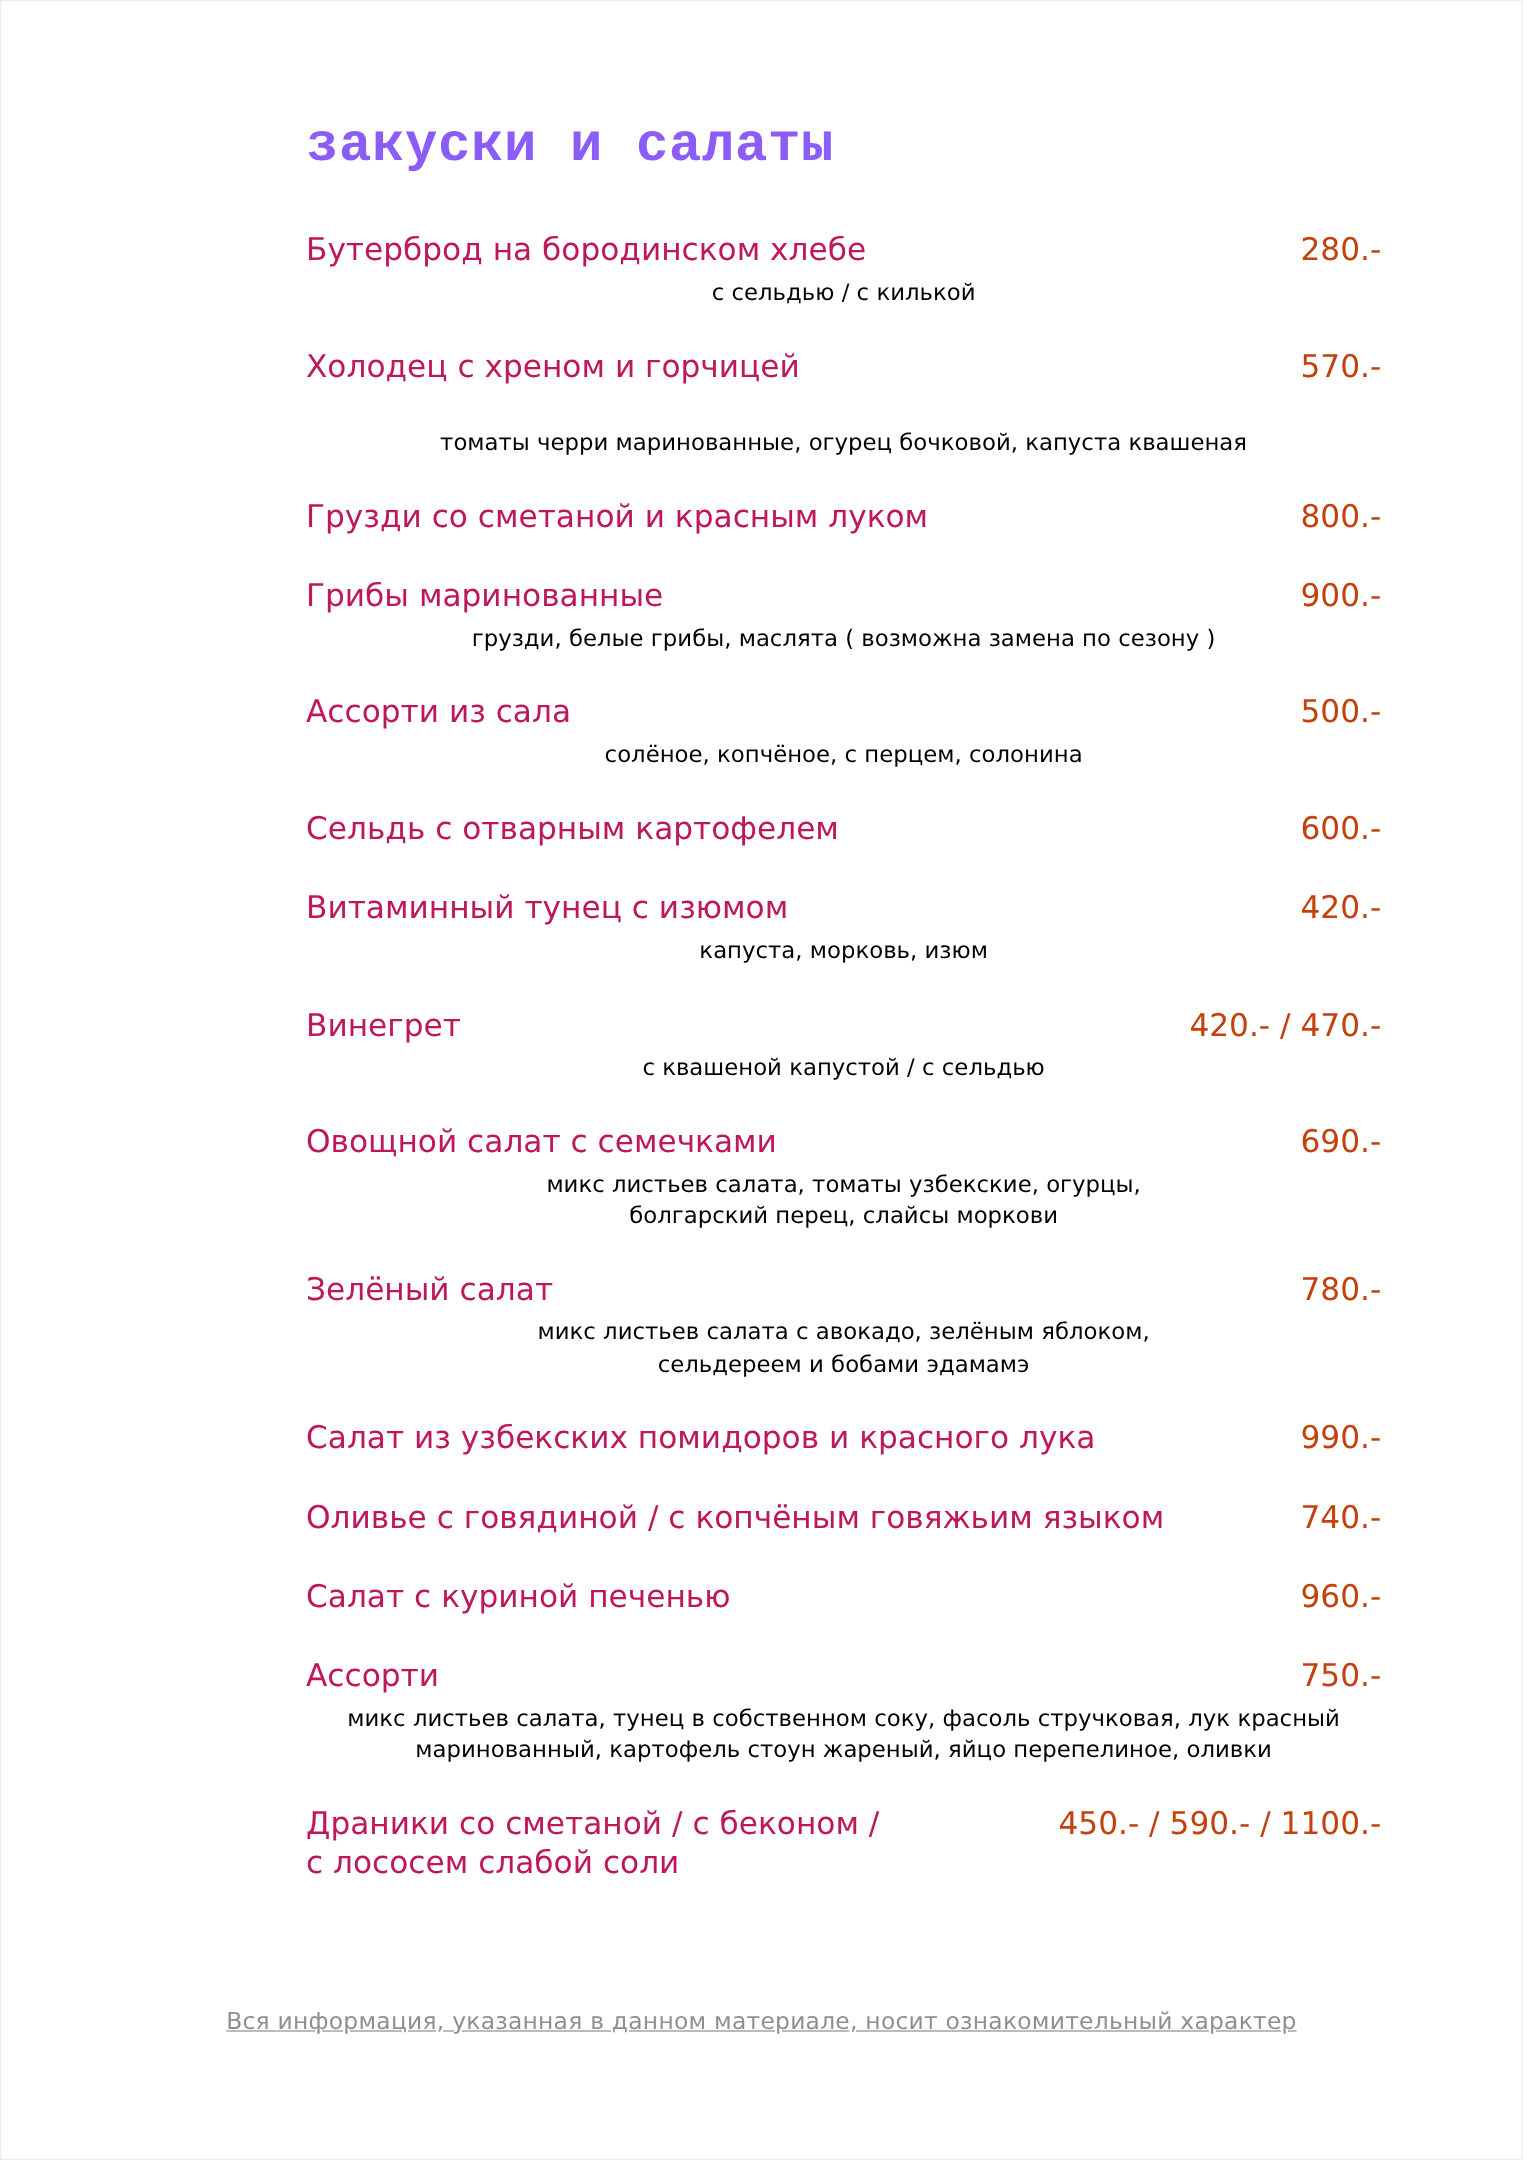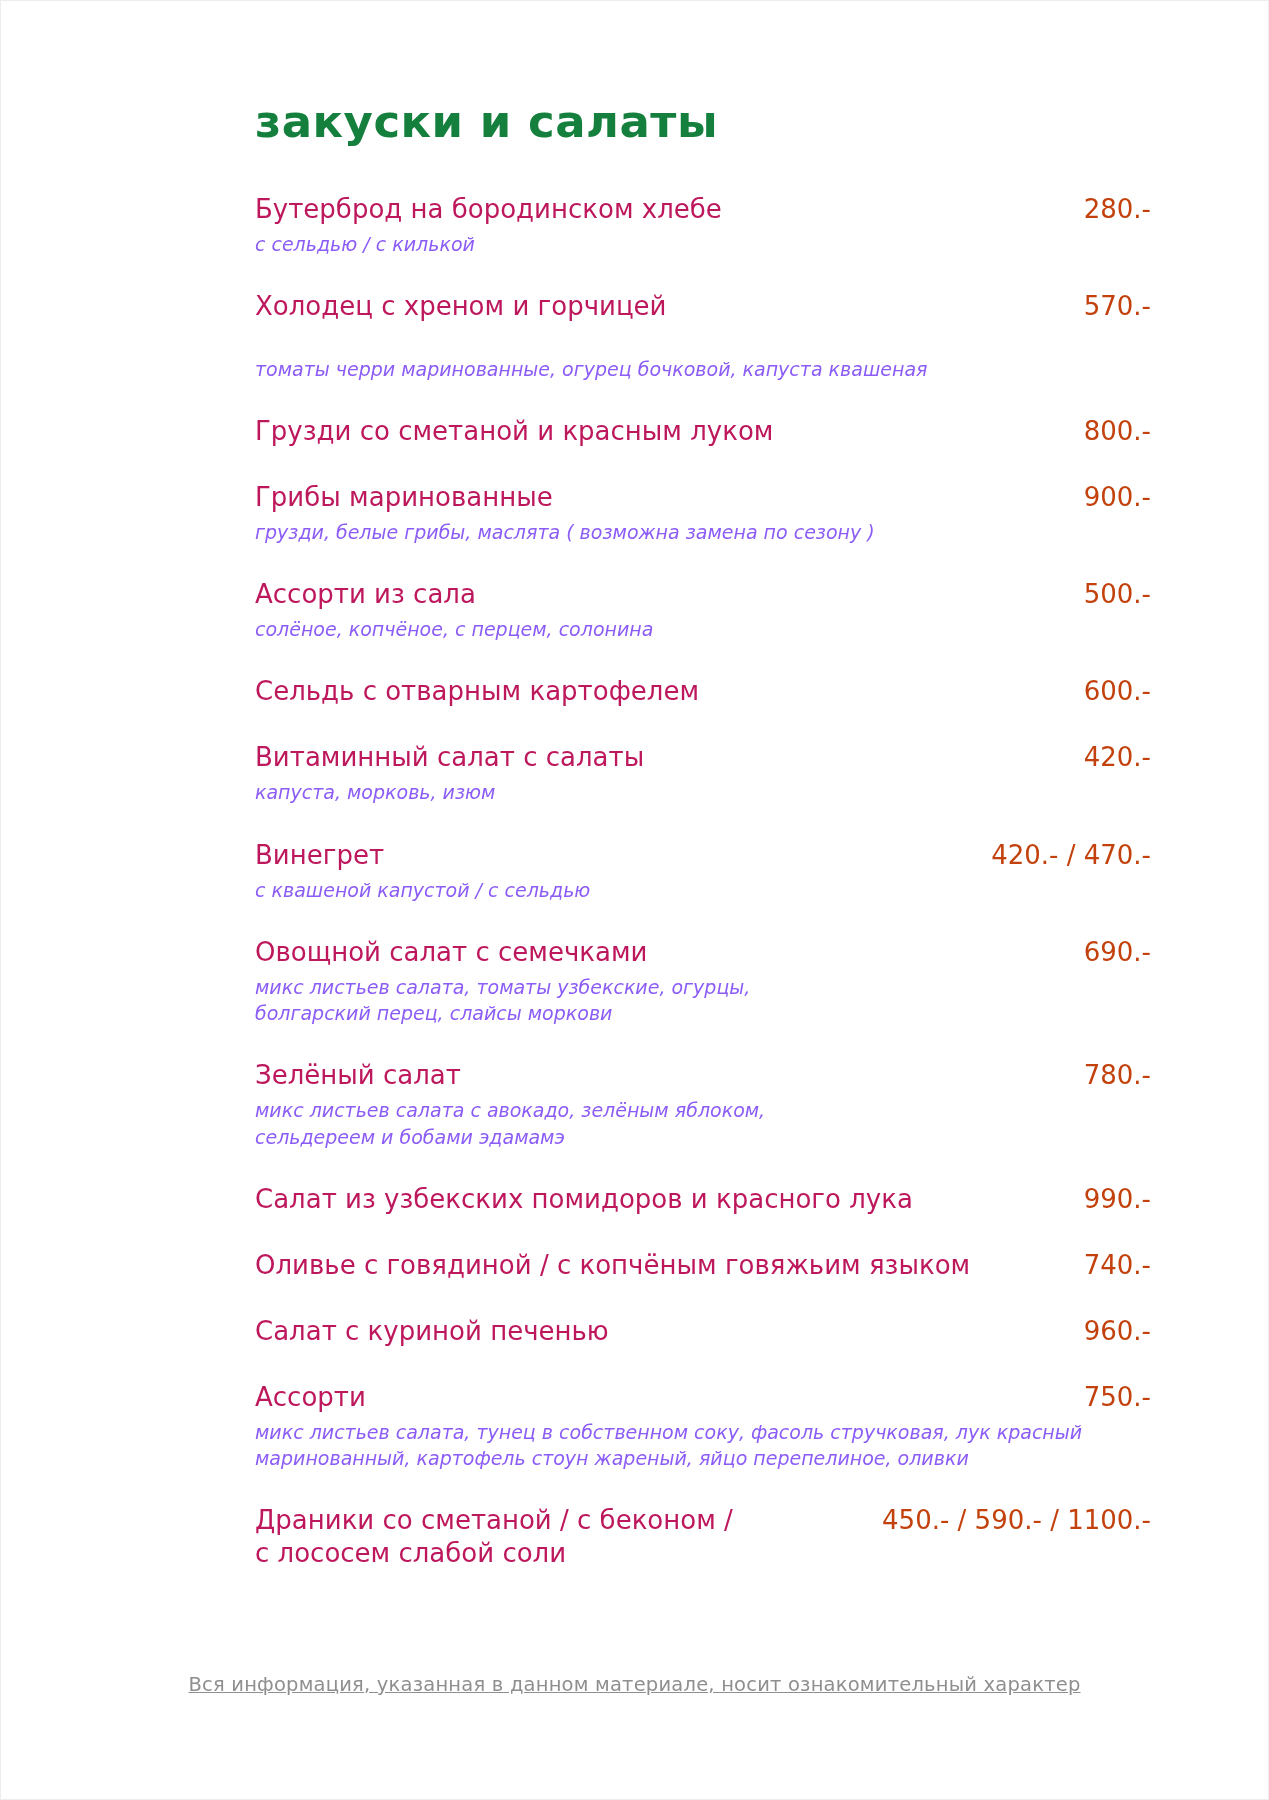--- a/index.html
+++ b/index.html
@@ -21,23 +21,24 @@
   .content {
     position: absolute;
     left: 254px;
     top: 96px;
     width: 896px; 
   }
   .page-title {
     font-size: 45px;
     font-weight: 600;
     letter-spacing: 0.5px;
-    color: #15803d;
+    color: #8b5cf6;
     line-height: 1.1;
     margin: 0 0 46px 0;
+    font-family: Liberation Mono, monospace;
   }
   .menu-item {
     margin-bottom: 33px;
   }
   .menu-item .row {
     display: flex;
     justify-content: space-between;
     align-items: flex-start;
   }
   .item-name {
@@ -52,24 +53,24 @@
     font-size: 26px;
     font-weight: 400;
     white-space: nowrap;
     color: #c2410c;
     text-align: right;
     line-height: 1.27;
   }
   .item-desc {
     margin-top: 5px;
     font-size: 19px;
-    font-style: italic;
     line-height: 1.38;
     white-space: pre-line;
-    color: #8b5cf6;
+    color: #000000;
+    text-align: center;
   }
   .footer-note {
     position: absolute;
     left: 0;
     right: 0;
     top: 1672px;
     text-align: center;
     font-size: 19.5px;
     color: #8f8f8f;
     letter-spacing: 0.2px;
@@ -132,21 +133,21 @@
     <div class="row">
       <div class="item-name">Сельдь с отварным картофелем</div>
       <div class="item-price">600.-</div>
     </div>
 
   </div>
 
 
   <div class="menu-item">
     <div class="row">
-      <div class="item-name">Витаминный салат с салаты</div>
+      <div class="item-name">Витаминный тунец с изюмом</div>
       <div class="item-price">420.-</div>
     </div>
     <div class="item-desc">капуста, морковь, изюм</div>
   </div>
 
   <div class="menu-item">
     <div class="row">
       <div class="item-name">Винегрет</div>
       <div class="item-price">420.- / 470.-</div>
     </div>

